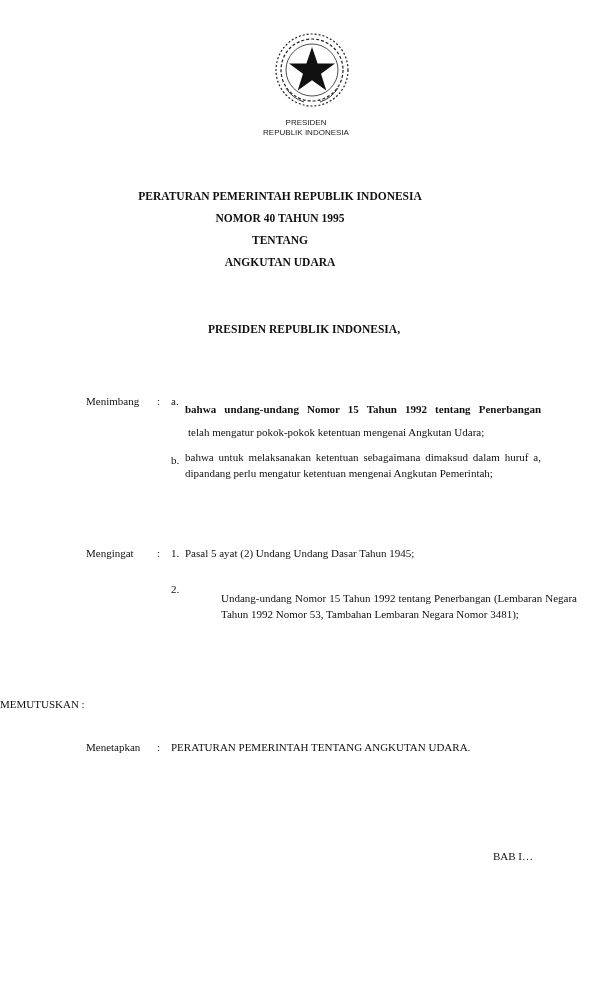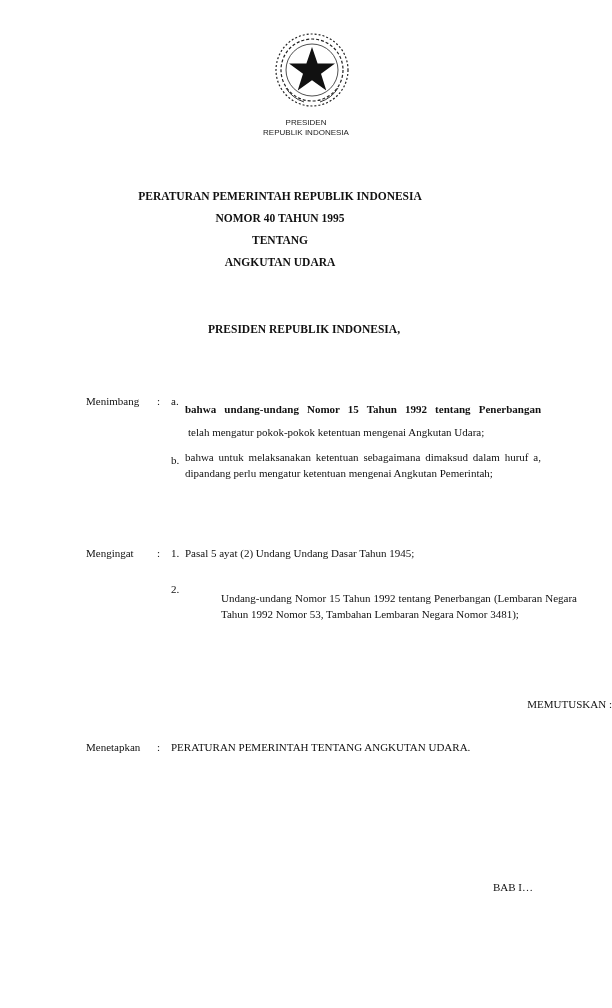--- a/index.html
+++ b/index.html
@@ -3,21 +3,21 @@
 <meta charset="utf-8">
 <style>
   html, body { margin:0; padding:0; background:#ffffff; }
   body { width:612px; height:1008px; position:relative; overflow:hidden;
          font-family:"Liberation Serif", serif; color:#111; }
   .abs { position:absolute; }
   .emblem { left:272px; top:30px; width:80px; height:80px; }
   .emblem-cap { left:206px; width:200px; text-align:center;
                 font-family:"Liberation Sans", sans-serif; font-size:8px; color:#222; }
   .title { left:0; width:560px; text-align:center; font-weight:bold; font-size:11.5px; }
-  .center-plain { left:0; width:612px; text-align:right; font-size:11px; }
+  .center-plain { left:0; width:612px; text-align:left; font-size:11px; }
   .label { left:86px; font-size:11px; }
   .colon { font-size:11px; }
   .marker { font-size:11px; }
   .para { font-size:11px; line-height:16px; text-align:justify; }
   .para-line { font-size:11px; }
 </style>
 </head>
 <body>
 
 <div class="abs emblem">
@@ -60,13 +60,13 @@
 
 <div class="abs marker" style="left:171px; top:583px;">2.</div>
 <div class="abs para" style="left:185px; top:590px; width:356px;margin-left:36px;">Undang-undang Nomor 15 Tahun 1992 tentang Penerbangan (Lembaran Negara Tahun 1992 Nomor 53, Tambahan Lembaran Negara Nomor 3481);</div>
 
 <div class="abs center-plain" style="top:698px;">MEMUTUSKAN :</div>
 
 <div class="abs label" style="top:741px;">Menetapkan</div>
 <div class="abs colon" style="left:157px; top:741px;">:</div>
 <div class="abs para-line" style="left:171px; top:741px;">PERATURAN PEMERINTAH TENTANG ANGKUTAN UDARA.</div>
 
-<div class="abs para-line" style="left:493px; top:881px;">BAB I…</div>
+<div class="abs para-line" style="left:493px; top:850px;">BAB I…</div>
 
 </body></html>

